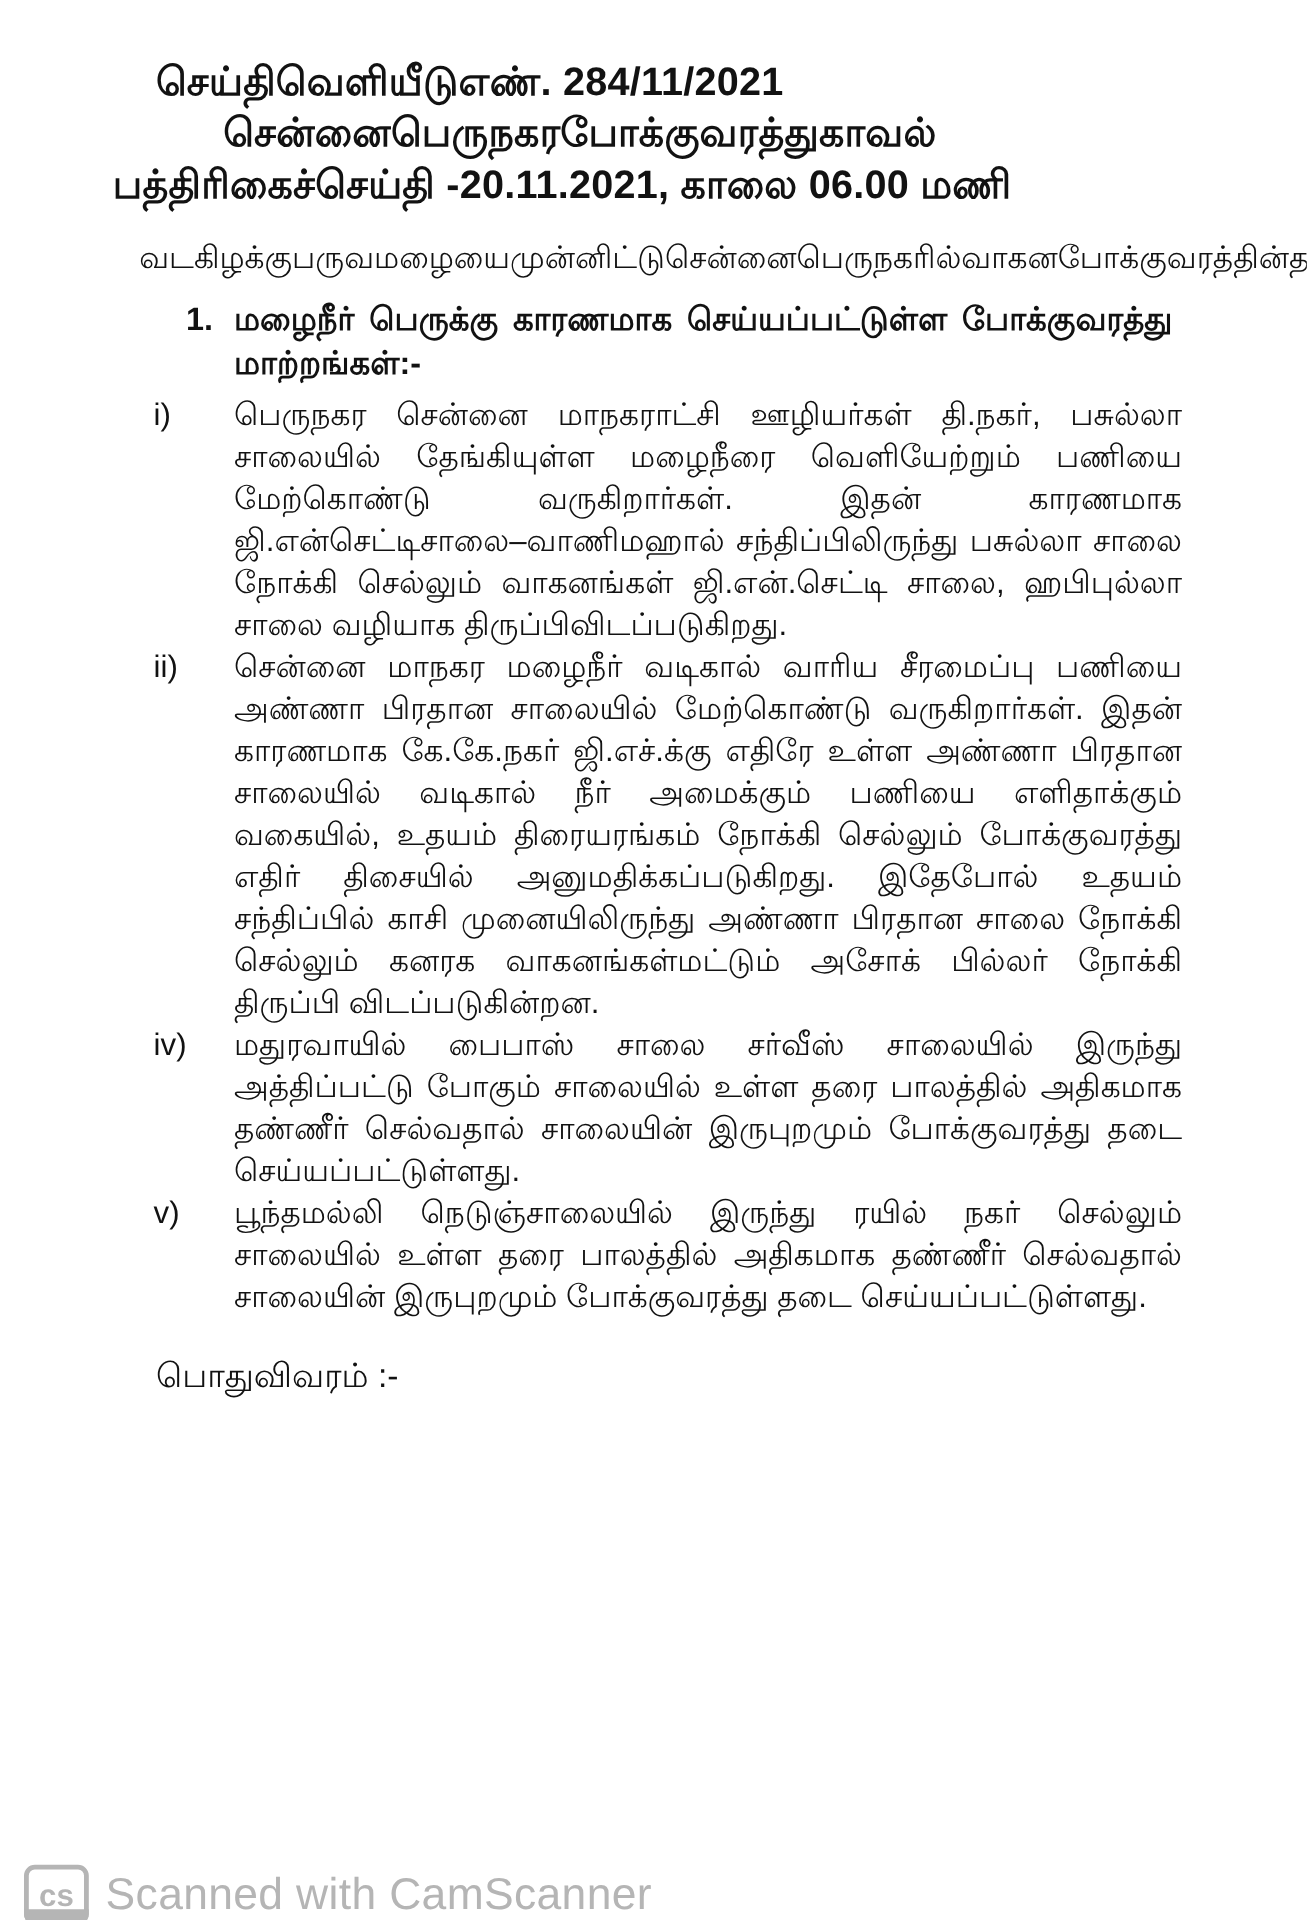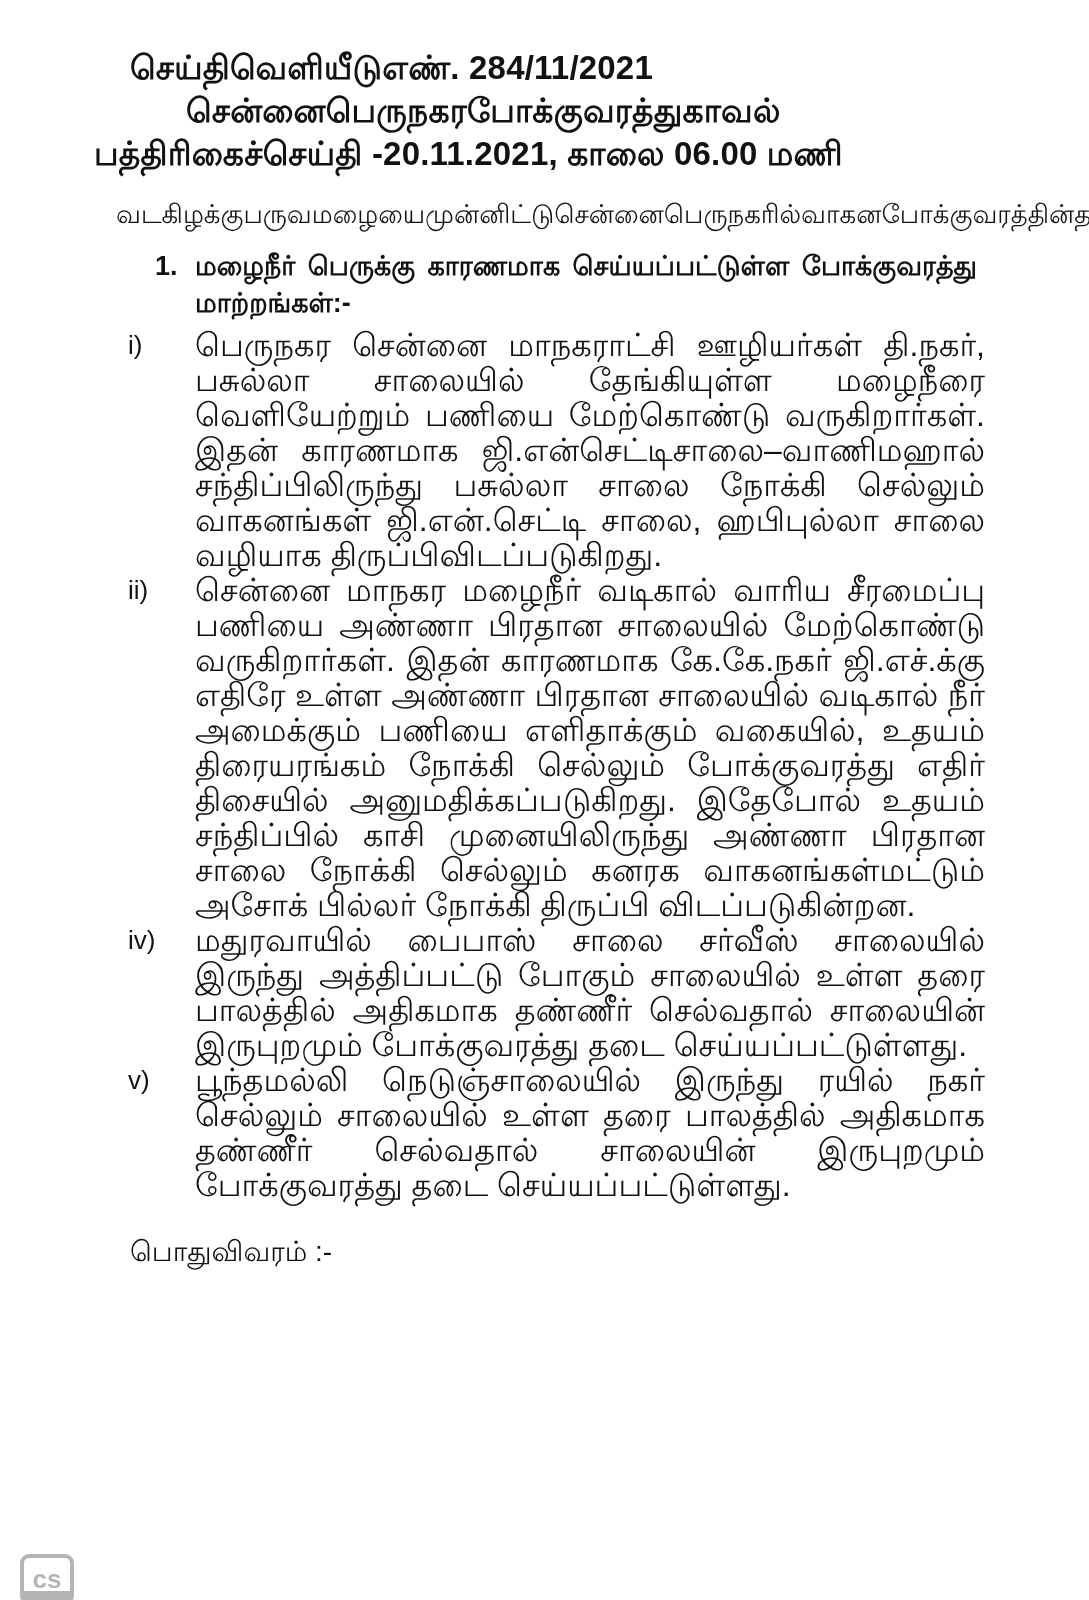--- a/index.html
+++ b/index.html
@@ -65,21 +65,21 @@
   }
   .t-label {
     position: absolute;
     left: -67px;
     top: 0;
     font-size: 26px;
     line-height: 35px;
   }
   .t-text {
     margin: 0;
-    font-size: 32px;
+    font-size: 26px;
     line-height: 35px;
     text-align: justify;
   }
 
   
   .sec2-title {
     margin: 30px 0 0 130px;
     font-weight: normal;
     font-size: 28px;
     line-height: 38px;
@@ -174,15 +174,16 @@
 
   </div>
 
   <div class="sec2-title">பொதுவிவரம் :-</div>
 
   <div class="cam-footer">
     <div class="cs-logo">
       <span class="cs-letters">cs</span>
       <div class="cs-bar"></div>
     </div>
+    <span class="cs-label">Scanned with CamScanner</span>
   </div>
 
 </div>
 
 </body></html>

